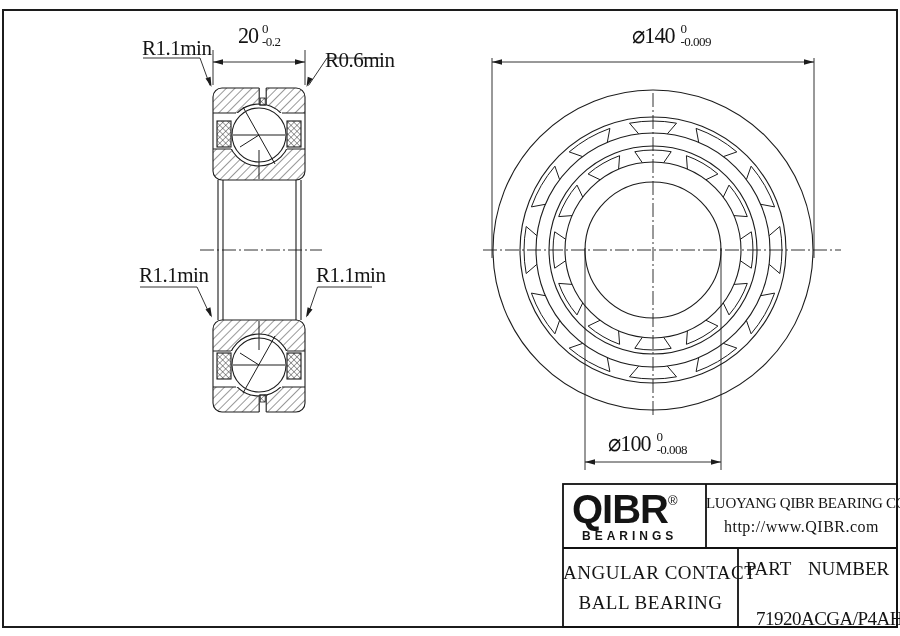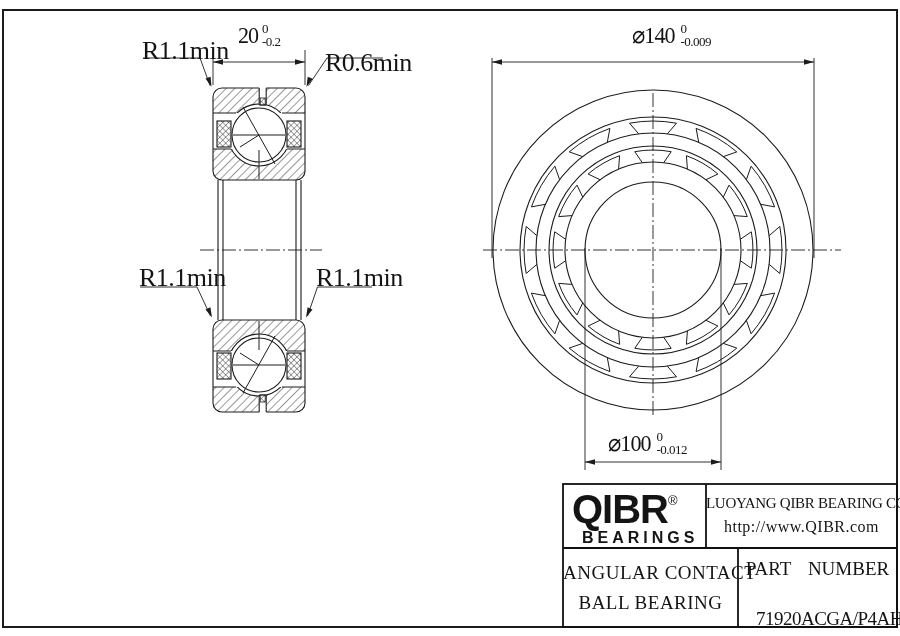--- a/index.html
+++ b/index.html
@@ -1,34 +1,34 @@
 <!DOCTYPE html>
 <html><head>
 <meta charset="utf-8">
 <style>
   html,body{margin:0;padding:0;background:#fff;}
   .stage{position:relative;width:900px;height:636px;background:#fff;overflow:hidden;
          font-family:"Liberation Serif","DejaVu Serif",serif;color:#141414;}
   svg{position:absolute;left:0;top:0;}
   .txt{position:absolute;white-space:nowrap;}
-  .rlabel{font-size:26px;letter-spacing:-0.5px;}
+  .rlabel{font-size:21px;letter-spacing:-0.5px;}
   .dim{display:flex;align-items:flex-start;font-family:"Liberation Serif","DejaVu Sans",serif;}
   .dim .main{font-size:24px;line-height:26px;letter-spacing:-1px;transform:scaleX(.92);transform-origin:0 0;}
   .dim .tol{display:flex;flex-direction:column;font-size:13px;line-height:13px;margin-left:2px;margin-top:0;}
   .dim .tol span{display:block;letter-spacing:-0.5px;}
   .tb-company{font-size:15px;letter-spacing:-0.3px;width:191px;text-align:center;}
   .tb-site{font-size:16px;width:191px;text-align:center;letter-spacing:0.5px;}
   .tb-product{font-size:19px;width:175px;text-align:center;letter-spacing:0.5px;}
   .tb-partlabel{font-size:19px;width:159px;text-align:center;word-spacing:12px;}
   .tb-partnum{font-size:19px;width:159px;text-align:center;letter-spacing:-0.5px;}
   .logo-main{font-family:"Liberation Sans","DejaVu Sans",sans-serif;font-weight:700;
              font-size:40px;line-height:38px;letter-spacing:-1px;}
   .logo-reg{font-family:"Liberation Sans",sans-serif;font-size:13px;vertical-align:18px;font-weight:400;}
   .logo-sub{font-family:"Liberation Sans","DejaVu Sans",sans-serif;font-weight:700;
-            font-size:16px;letter-spacing:4px;margin-top:1px;margin-left:10px;}
+            font-size:12px;letter-spacing:4px;margin-top:1px;margin-left:10px;}
 </style>
 </head>
 <body>
 
 <div class="stage">
 
   <svg id="draw" width="900" height="636" viewBox="0 0 900 636">
     <defs>
       <pattern id="hatch" width="6" height="6" patternUnits="userSpaceOnUse" patternTransform="rotate(45)">
         <line x1="0" y1="0" x2="0" y2="6" stroke="#1c1c1c" stroke-width="0.9"></line>
@@ -193,21 +193,21 @@
     <span class="tol">
       <span>0</span>
       <span>-0.009</span>
     </span>
   </div>
 
   <div class="txt dim" style="left:608px;top:430px;align-items:flex-end;">
     <span class="main">⌀100</span>
     <span class="tol">
       <span>0</span>
-      <span>-0.012</span>
+      <span>-0.008</span>
     </span>
   </div>
 
   <div class="txt" style="left:572px;top:490px;">
     <span class="logo-main">QIBR</span><span class="logo-reg">®</span>
     <div class="logo-sub">BEARINGS</div>
   </div>
 
   <div class="txt tb-company" style="left:706px;top:495px;">LUOYANG QIBR BEARING CO. , LTD</div>
 

